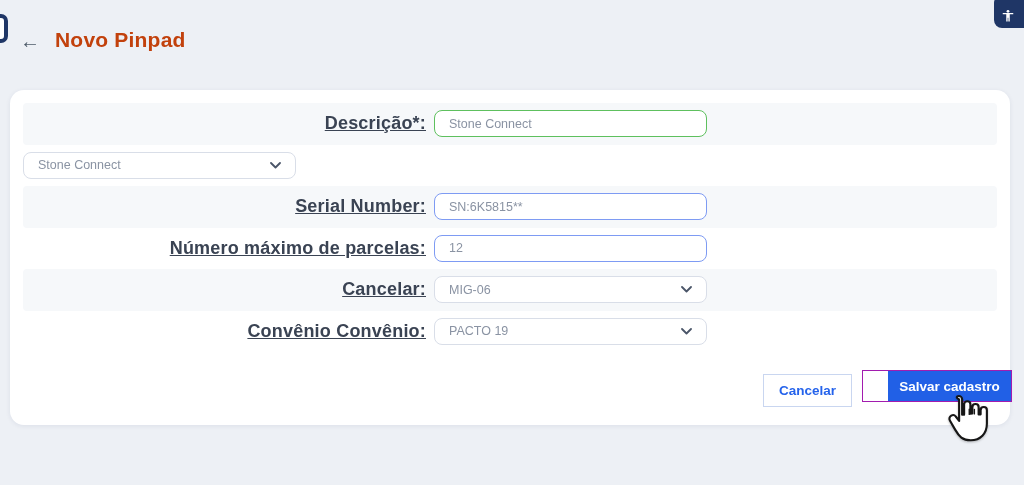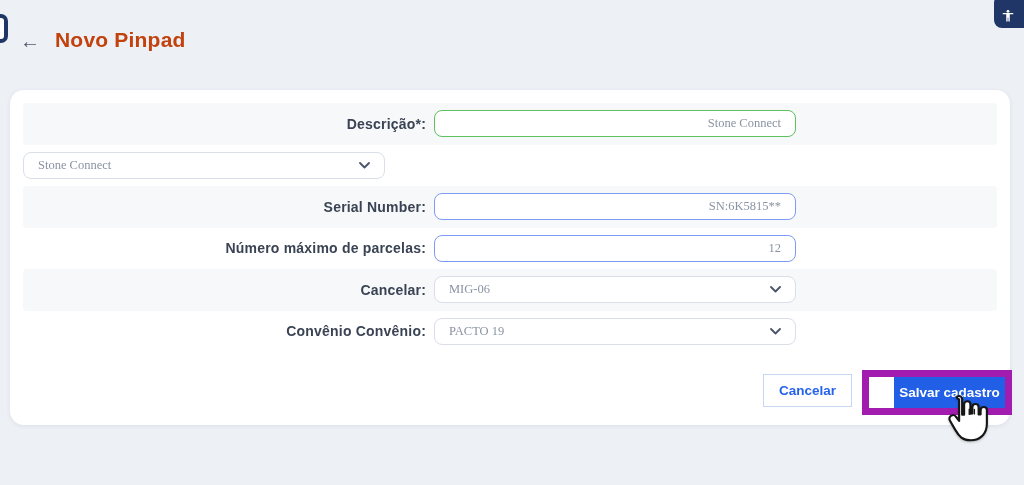--- a/index.html
+++ b/index.html
@@ -45,46 +45,46 @@
     box-shadow:0 1px 5px rgba(30,40,90,.08);
     padding-top:13px;
   }
   .row {
     height:41.5px; margin:0 13px; display:flex; align-items:center;
     border-radius:4px;
   }
   .row.striped { background:#f6f8fa; }
   .row label {
     flex:0 0 411px; text-align:right; padding-right:8px;
-    font-size:14px; font-weight:bold; color:#3a4353; letter-spacing:.2px;
+    font-size:18px; font-weight:bold; color:#3a4353; letter-spacing:.2px;text-decoration:underline;
   }
   .ctl {
-    width:362px; height:27px; border-radius:8px; background:#fff;
-    font-family:Liberation Serif, serif;
+    width:273px; height:27px; border-radius:8px; background:#fff;
+    font-family:Liberation Sans, sans-serif;
     font-size:12.5px; color:#8a93a3; padding:0 14px;
-    display:flex; align-items:center; position:relative;text-align:right;
+    display:flex; align-items:center; position:relative;
   }
   input.ctl { outline:none; }
   .ctl-green { border:1.5px solid #5ec05e; }
   .ctl-blue  { border:1.5px solid #7e9bf3; }
   .ctl-select{ border:1px solid #d9dee8; justify-content:space-between; cursor:pointer; }
   .chev { display:flex; align-items:center; }
   .chev svg { width:11px; height:7px; }
 
   
   .actions { position:absolute; left:0; top:284px; width:100%; height:46px; }
   .btn-cancel {
     position:absolute; left:753px; top:0; width:89px; height:33px;
     background:#fff; border:1px solid #c9d6f0; border-radius:0;
     color:#2563eb; font-weight:bold; font-size:13.5px; cursor:pointer;
     font-family:"Liberation Sans", sans-serif;
   }
   .red-box {
-    position:absolute; left:852px; top:-4px; width:150px; height:45px;
-    border:7px solid #a21caf; display:flex;padding-left:25px;
+    position:absolute; left:852px; top:-4px; width:150px; height:32px;
+    border:1px solid #a21caf; display:flex;padding-left:25px;
   }
   .btn-save {
     flex:1; background:#2160e6; border:none; color:#fff;
     font-weight:bold; font-size:13.5px; cursor:pointer;
     font-family:"Liberation Sans", sans-serif;
   }
 
   
   .cursor {
     position:absolute; left:936px; top:391px; width:58px; height:60px; z-index:10;

